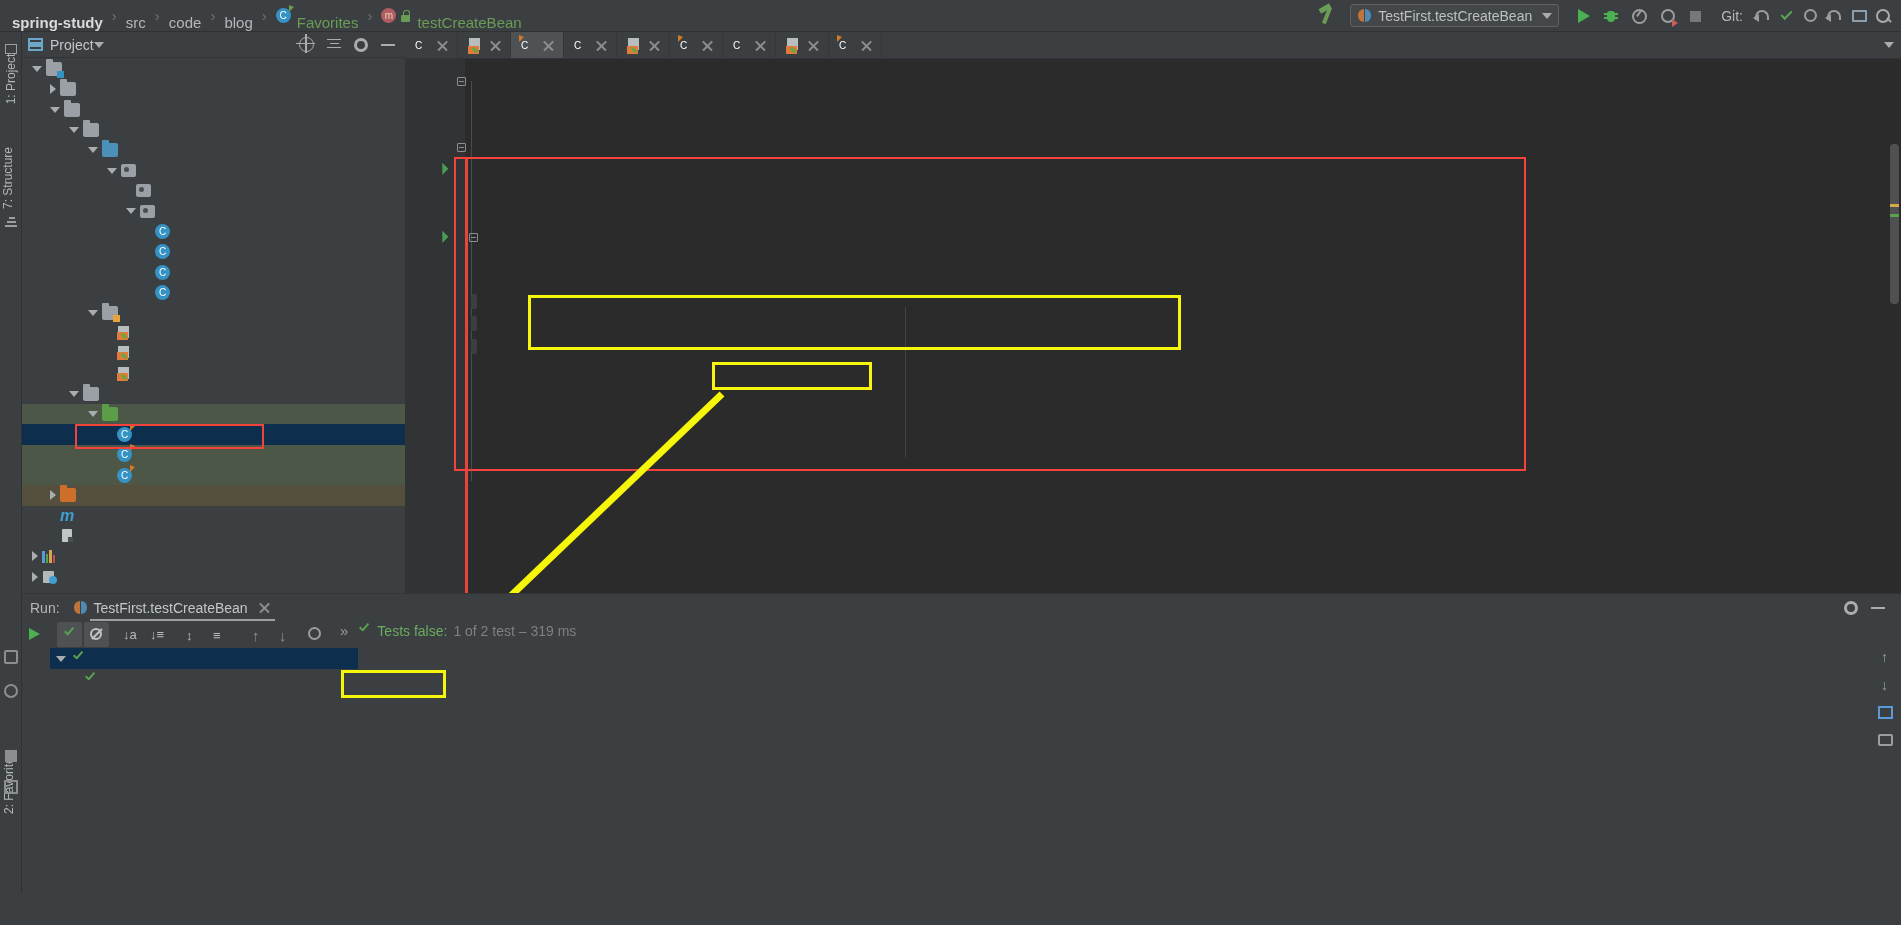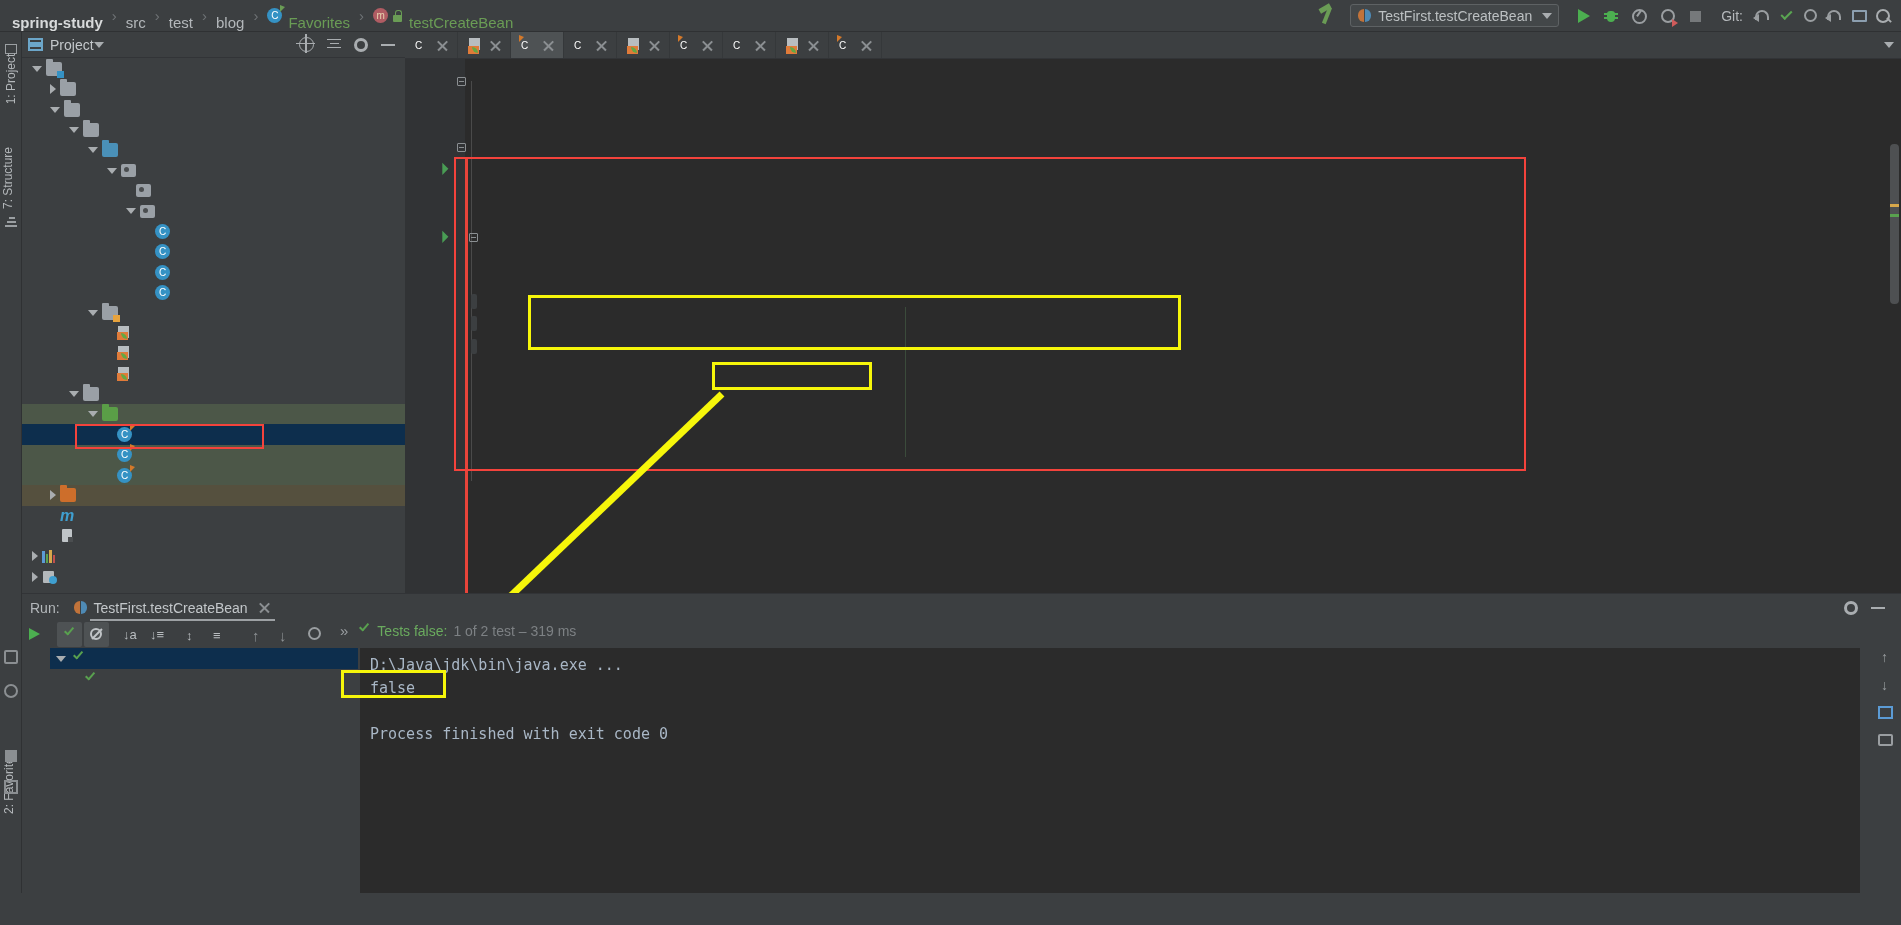--- a/index.html
+++ b/index.html
@@ -333,21 +333,21 @@
 <body>
 
 <div class="app">
 
   <div class="navbar">
     <div class="crumbs">
       <span class="crumb bold">spring-study</span>
       <span class="crumb-sep">›</span>
       <span class="crumb">src</span>
       <span class="crumb-sep">›</span>
-      <span class="crumb">test</span>
+      <span class="crumb">code</span>
       <span class="crumb-sep">›</span>
       <span class="crumb">blog</span>
       <span class="crumb-sep">›</span>
       <span class="ico-class test"></span>
       <span class="crumb green">Favorites</span>
       <span class="crumb-sep">›</span>
       <span class="ico-method"></span>
       <span class="ico-lock"></span>
       <span class="crumb green">testCreateBean</span>
     </div>
@@ -776,26 +776,20 @@
         <span class="tt-time"></span>
       </div>
       <div class="ttrow" style="padding-left: 28px;">
         <span style="width:6px;display:inline-block"></span>
         <span class="chk"></span>
         <span></span>
         <span class="tt-time"></span>
       </div>
     </div>
 
-  <div class="console" id="console">
-      <div class="con-line">D:\Java\jdk\bin\java.exe ...</div>
-      <div class="con-line">false</div>
-      <div class="con-line"></div>
-      <div class="con-line">Process finished with exit code 0</div>
-    </div>
 
   <div class="ann-yellow" style="left:341px; top:670px; width:105px; height:28px;"></div>
 
   <div class="run-right">
     <div class="rr-btn">
         <span style="position:absolute;left:6px;top:4px;color:#9a9ea1;font-size:14px">↑</span>
       </div>
     <div class="rr-btn">
         <span style="position:absolute;left:6px;top:4px;color:#9a9ea1;font-size:14px">↓</span>
       </div>

